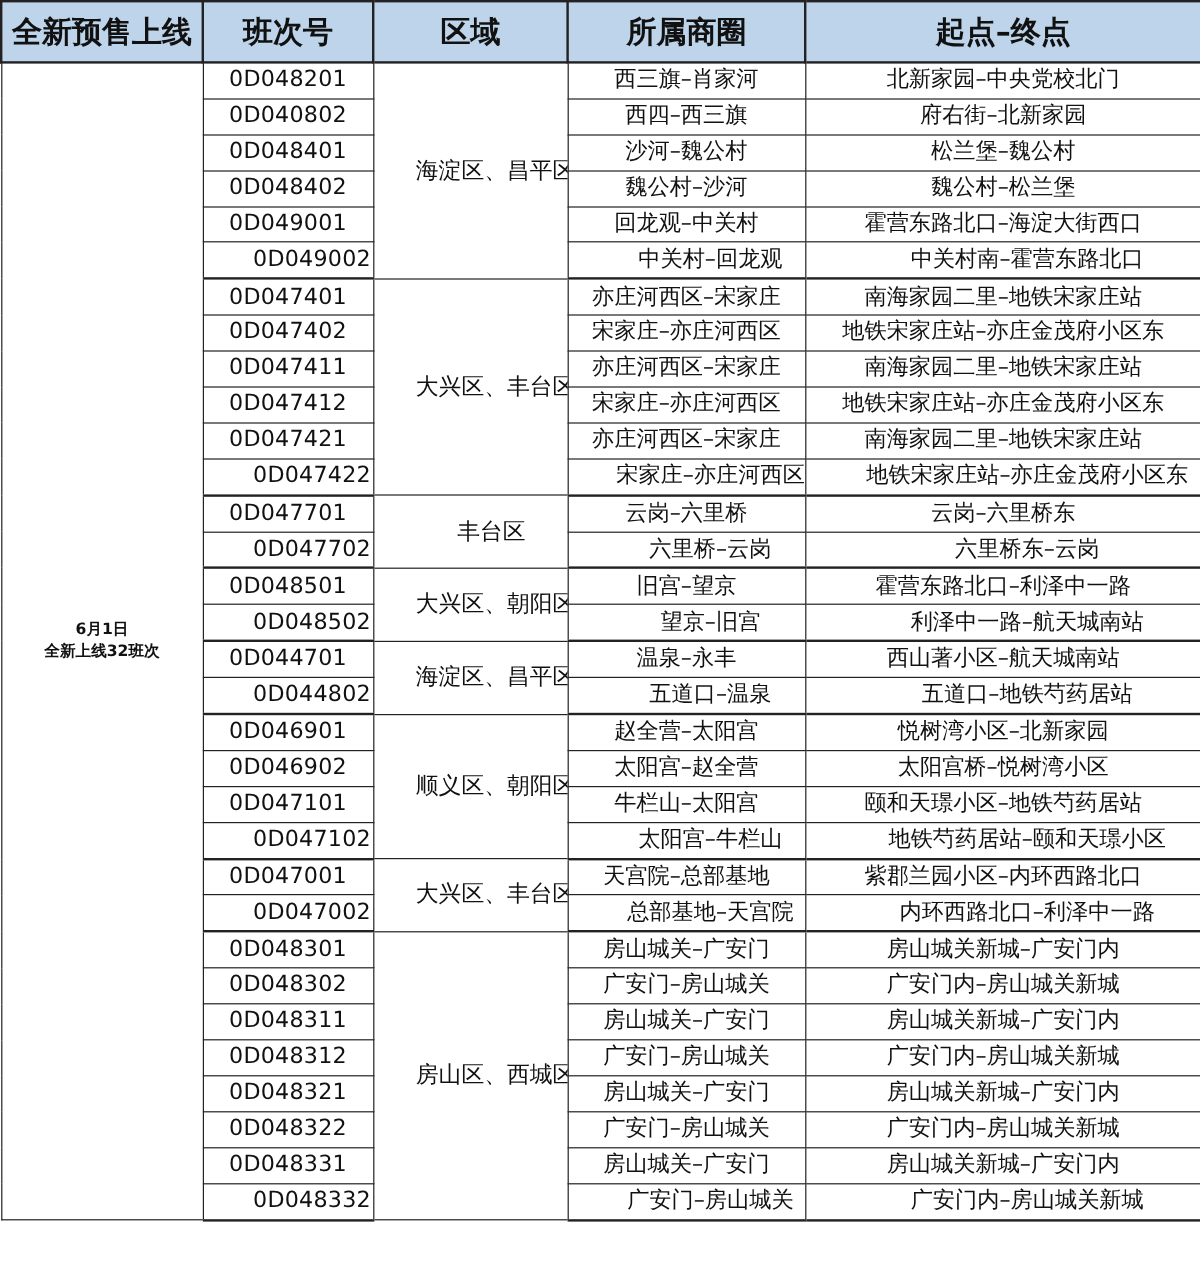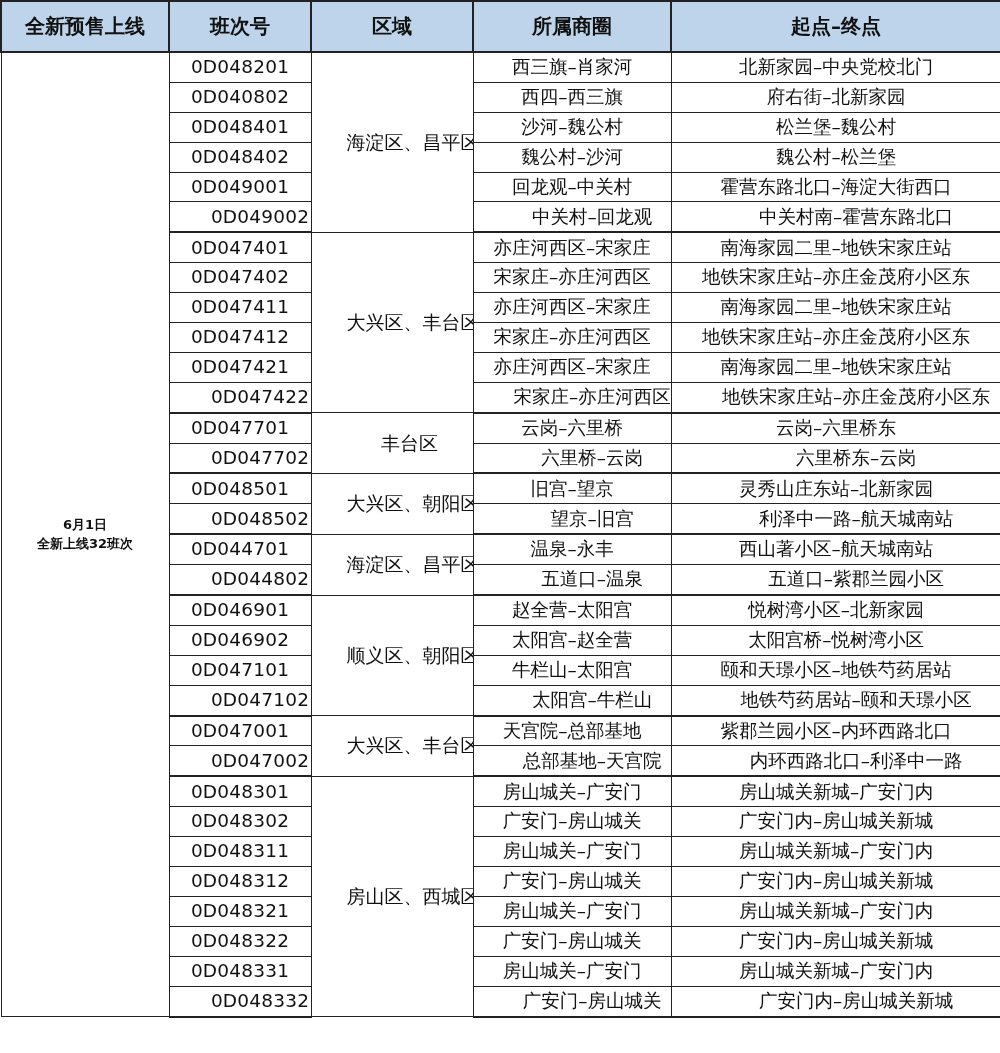--- a/index.html
+++ b/index.html
@@ -12,21 +12,21 @@
   }
   table.schedule col.c0 { width:168px; }
   table.schedule col.c1 { width:142px; }
   table.schedule col.c2 { width:162px; }
   table.schedule col.c3 { width:198px; }
   table.schedule col.c4 { width:330px; }
   th {
     background:#bdd4ea;
     color:#111;
     font-weight:bold;
-    font-size:20px;
+    font-size:25px;
     height:49px;
     border:2px solid #222;
     text-align:center;
     padding:0;
   }
   td {
     border:1.5px solid #222;
     text-align:center;
     font-size:18.5px;
     color:#111;
@@ -136,37 +136,37 @@
       </tr>
       <tr class="group-end">
         <td class="code">0D047702</td>
         <td>六里桥–云岗</td>
         <td>六里桥东–云岗</td>
       </tr>
       <tr>
         <td class="code">0D048501</td>
         <td class="region" rowspan="2">大兴区、朝阳区</td>
         <td>旧宫–望京</td>
-        <td>灵秀山庄东站–北新家园</td>
+        <td>霍营东路北口–利泽中一路</td>
       </tr>
       <tr class="group-end">
         <td class="code">0D048502</td>
         <td>望京–旧宫</td>
         <td>利泽中一路–航天城南站</td>
       </tr>
       <tr>
         <td class="code">0D044701</td>
         <td class="region" rowspan="2">海淀区、昌平区</td>
         <td>温泉–永丰</td>
         <td>西山著小区–航天城南站</td>
       </tr>
       <tr class="group-end">
         <td class="code">0D044802</td>
         <td>五道口–温泉</td>
-        <td>五道口–紫郡兰园小区</td>
+        <td>五道口–地铁芍药居站</td>
       </tr>
       <tr>
         <td class="code">0D046901</td>
         <td class="region" rowspan="4">顺义区、朝阳区</td>
         <td>赵全营–太阳宫</td>
         <td>悦树湾小区–北新家园</td>
       </tr>
       <tr>
         <td class="code">0D046902</td>
         <td>太阳宫–赵全营</td>

